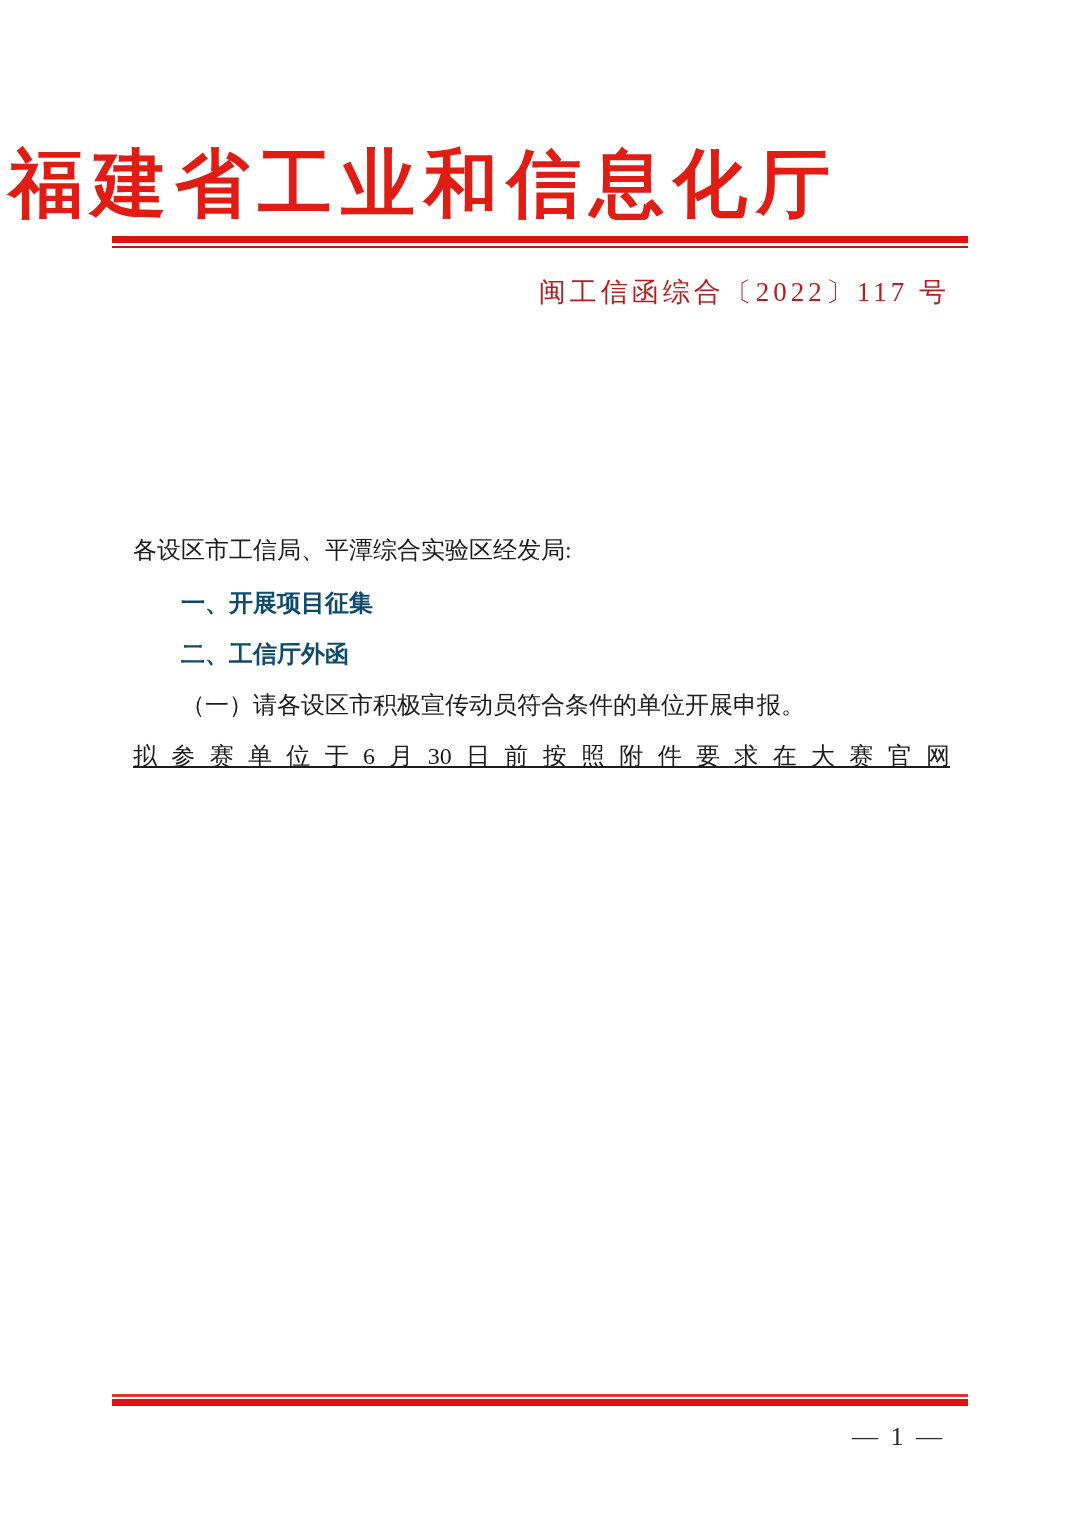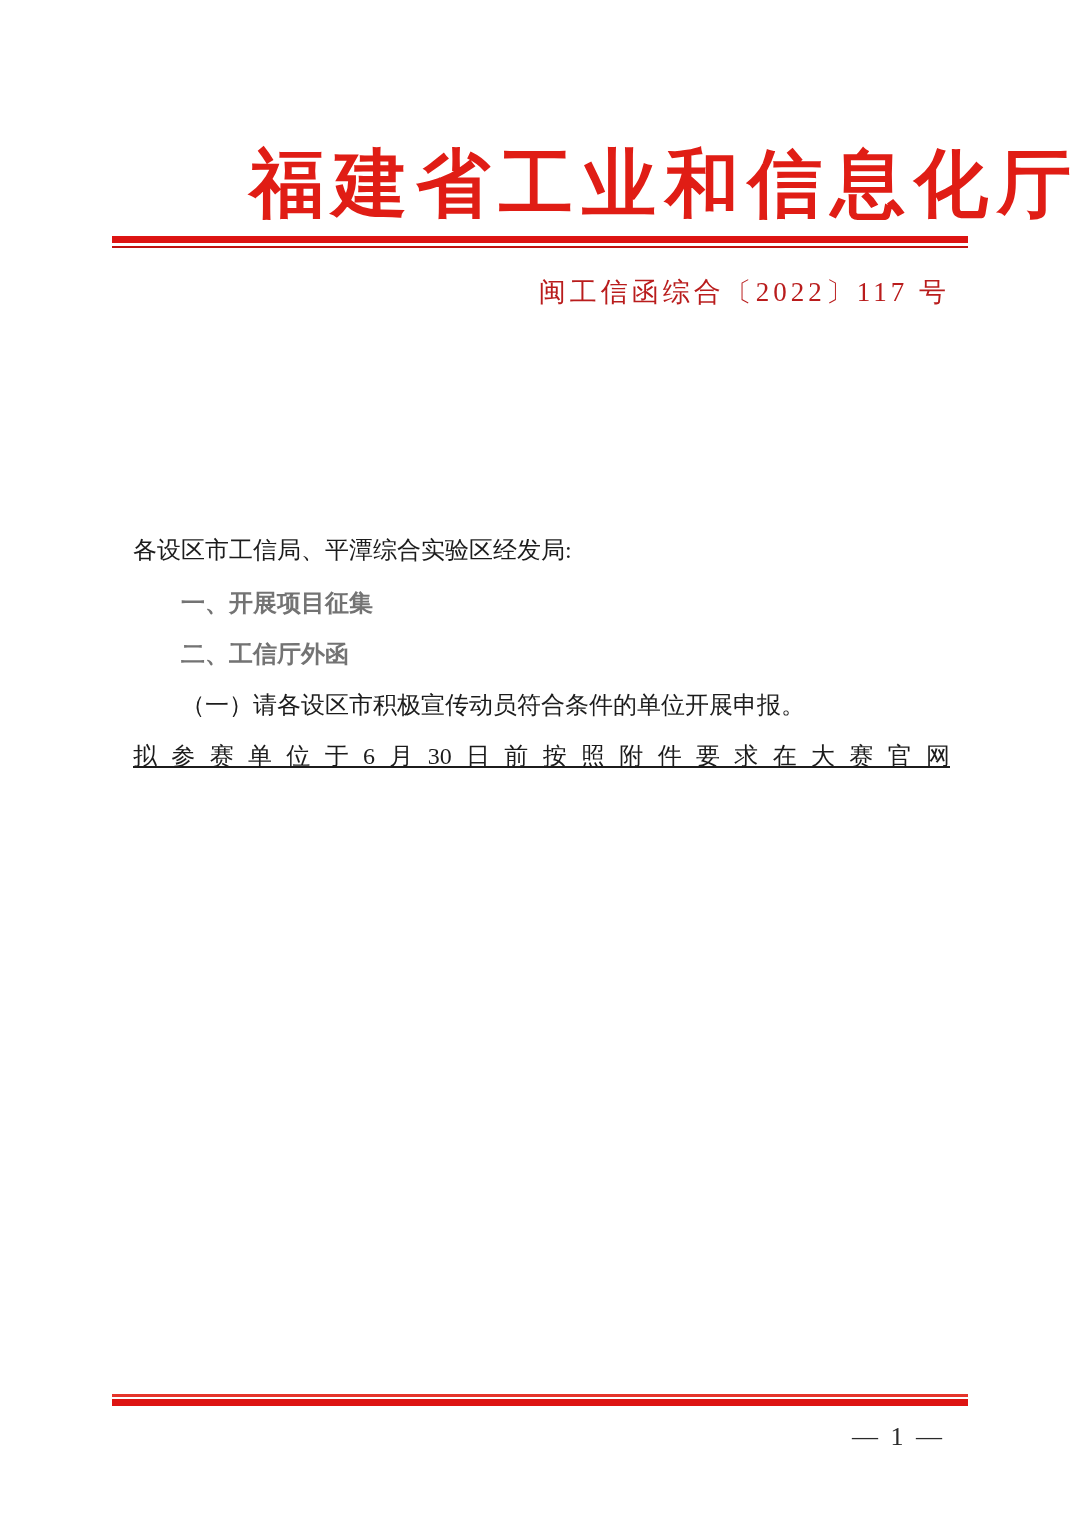--- a/index.html
+++ b/index.html
@@ -16,21 +16,21 @@
     font-family: "Liberation Serif", serif;
     color: #1d1d1d;
   }
 
   
   .agency-name {
     position: absolute;
     top: 140px;
     left: 0;
     right: 0;
-    text-align: right;
+    text-align: left;
     font-size: 74px;
     line-height: 86px;
     font-weight: 900;
     color: #e01d15;
     letter-spacing: 9px;
     padding-left: 9px;          
     white-space: nowrap;
     font-family: "DejaVu Serif", "Liberation Serif", serif;
   }
   .header-rule {
@@ -79,21 +79,21 @@
     line-height: 51.5px;
     text-align: justify;
     color: #1c1c1c;
   }
   .doc-body .para { text-indent: 2em; margin: 0; }
   .doc-body .salutation { text-indent: 0; margin: 0; }
   .doc-body .section-heading {
     text-indent: 2em;
     margin: 0;
     font-weight: 700;
-    color: #737373;
+    color: #0c4a6e;
     font-family: "Liberation Sans", sans-serif;
   }
   .doc-body .stretched-line {
     text-indent: 0;
     margin: 0;
     text-align: justify;
     text-align-last: justify;
     text-justify: inter-character;
     text-decoration: underline;
   }

